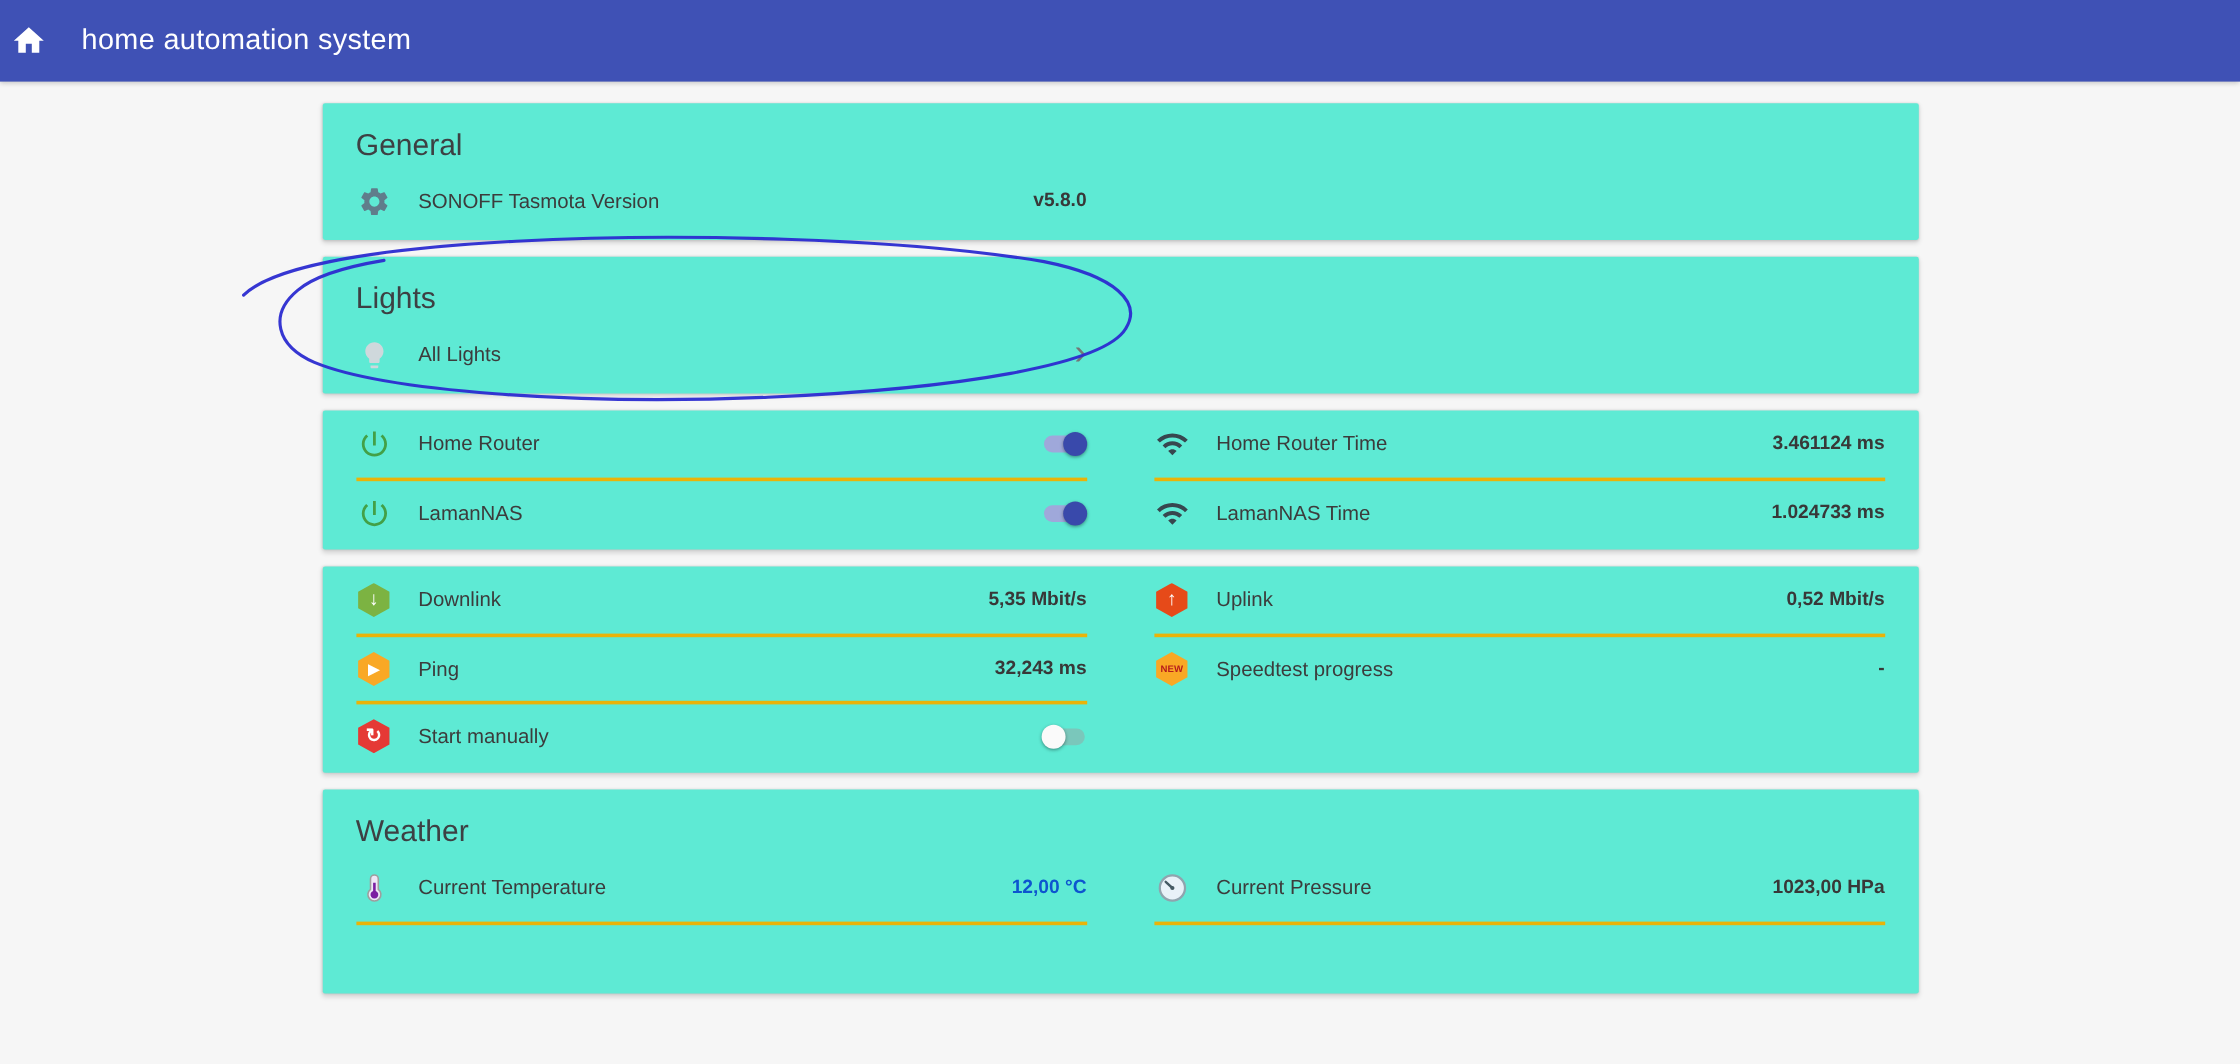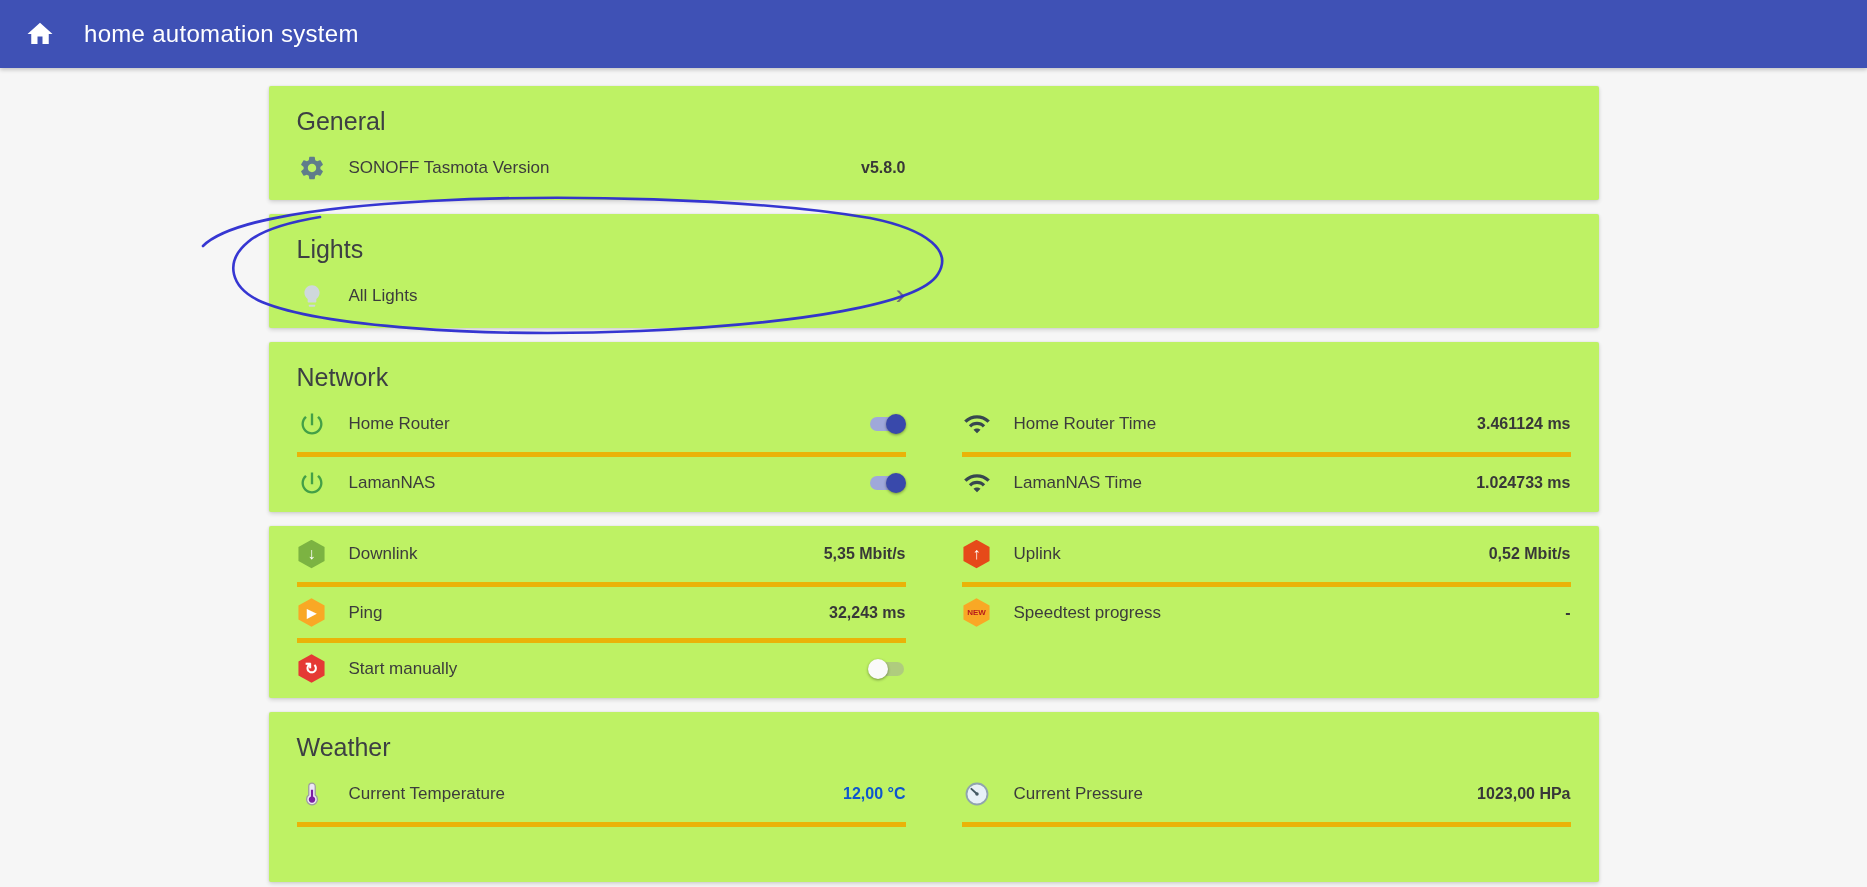--- a/index.html
+++ b/index.html
@@ -6,43 +6,43 @@
   html,body { width:1867px; height:887px; overflow:hidden; }
   body {
     font-family:"Liberation Sans", sans-serif;
     background:#f6f6f6;
     position:relative;
   }
 
   
   .app-header {
     height:68px; background:#3F51B5; color:#fff;
-    display:flex; align-items:center; padding-left:24px;
+    display:flex; align-items:center; padding-left:8px;
     box-shadow:0 2px 4px rgba(0,0,0,.2);
   }
   .app-header .home-ic { width:32px; height:32px; margin-right:28px; display:flex; align-items:center; justify-content:center; cursor:pointer; }
   .app-title { font-size:24px; font-weight:400; letter-spacing:.3px; }
 
   
   main { padding-top:18px; }
   .card {
-    width:1330px; margin:0 auto 14px auto; background:#bef264;
+    width:1330px; margin:0 auto 14px auto; background:#5eead4;
     border-radius:2px;
     box-shadow:0 2px 4px rgba(0,0,0,.14), 0 0 2px rgba(0,0,0,.10);
   }
   .card-title {
     padding:20px 28px 4px 28px; font-size:25px; font-weight:500;
     color:#3d4043; line-height:1.2;
   }
   .card-grid {
     display:grid; grid-template-columns:1fr 1fr; column-gap:56px;
     padding:0 28px 4px 28px;
   }
   .col .row { display:flex; align-items:center; height:56px; }
-  .col .row + .row { border-top:5px solid #eab308; }
+  .col .row + .row { border-top:3px solid #eab308; }
 
   .icon { width:30px; flex:0 0 30px; margin-right:22px; display:flex; align-items:center; justify-content:center; }
   .label { font-size:17px; color:#3c3c3c; }
   .value { margin-left:auto; font-size:16px; font-weight:bold; color:#383838; white-space:nowrap; }
   .value.blue { color:#0D55CF; }
   .chevron { margin-left:auto; font-size:30px; color:#757575; line-height:1; padding-bottom:4px; cursor:pointer; }
 
   
   .switch { position:relative; width:38px; height:22px; margin-left:auto; flex:0 0 38px; cursor:pointer; }
   .switch .track { position:absolute; left:2px; top:4px; width:34px; height:14px; border-radius:7px; background:#9E9E9E; opacity:.45; }
@@ -110,21 +110,20 @@
           </span>
           <span class="label">All Lights</span>
           <span class="chevron">›</span>
         </div>
       </div>
       <div class="col"></div>
     </div>
   </section>
 
   <section class="card">
-    <h2 class="card-title">Network</h2>
     <div class="card-grid">
       <div class="col">
         <div class="row">
           <span class="icon">
             <svg width="28" height="28" viewBox="0 0 24 24">
                 <path fill="#43A047" d="M13 3h-2v10h2V3zm4.83 2.17l-1.42 1.42C17.99 7.86 19 9.81 19 12c0 3.87-3.13 7-7 7s-7-3.13-7-7c0-2.19 1.01-4.14 2.58-5.42L6.17 5.17C4.23 6.82 3 9.26 3 12c0 4.97 4.03 9 9 9s9-4.03 9-9c0-2.74-1.23-5.18-3.17-6.83z"></path>
               </svg>
           </span>
           <span class="label">Home Router</span>
           <span class="switch on">

